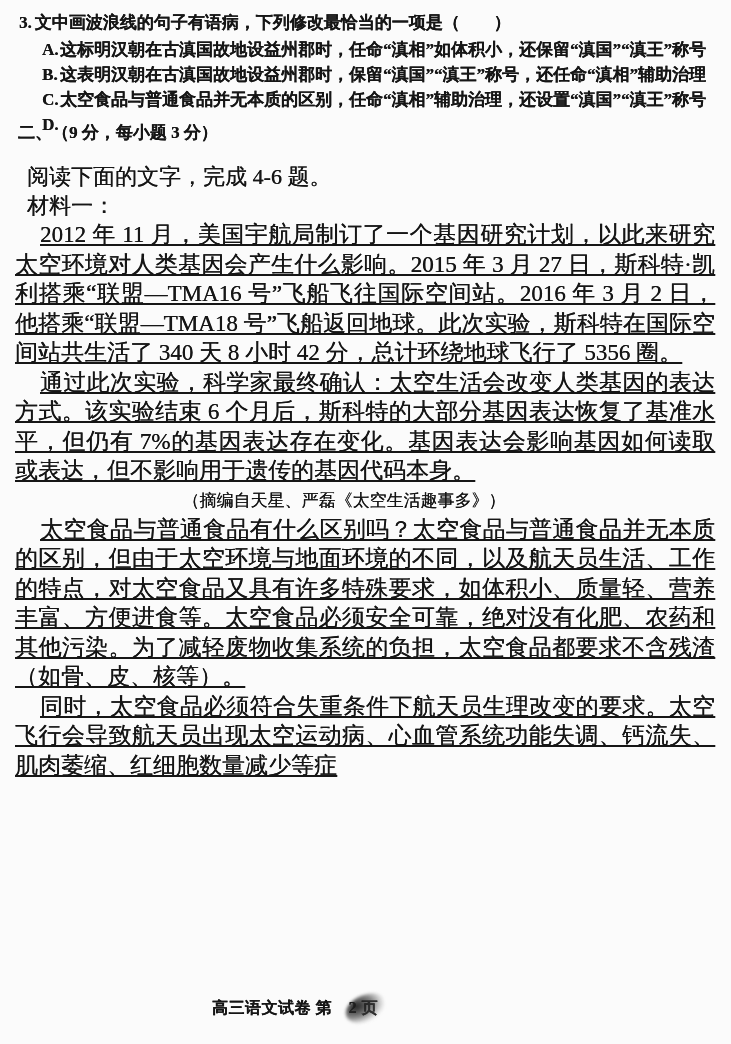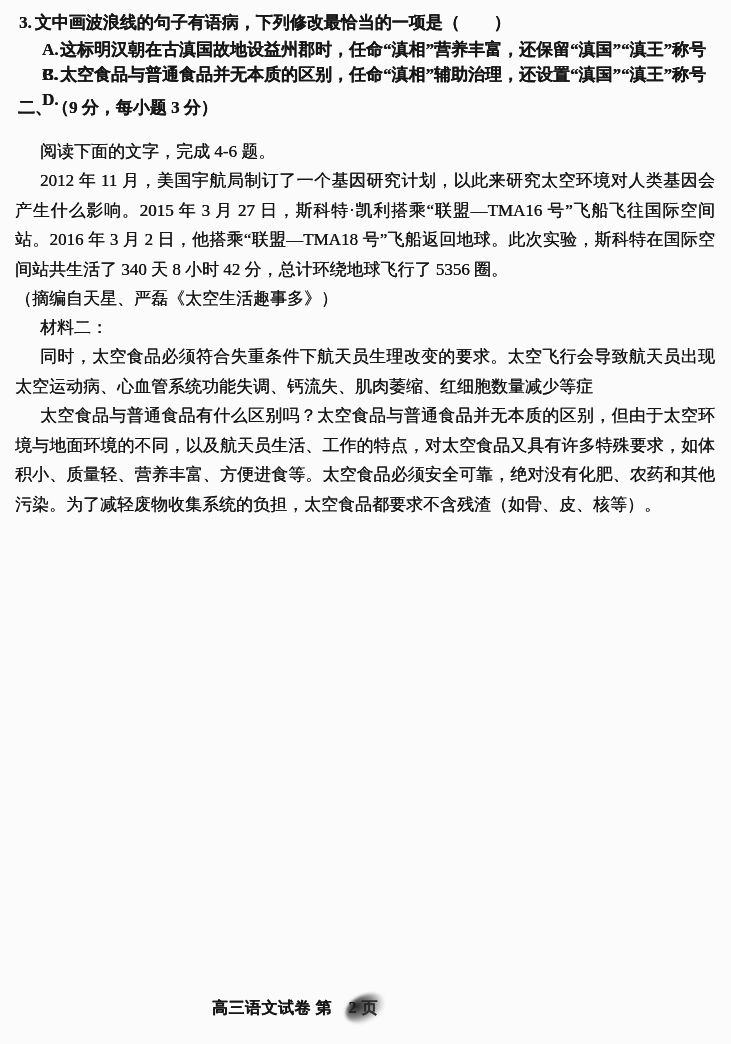--- a/index.html
+++ b/index.html
@@ -22,31 +22,31 @@
   .q-num { margin-right: 3px; }
   .options { margin-top: 2px; }
   .option { position: relative; padding-left: 45px; text-align: justify; }
   .opt-label { position: absolute; left: 27px; top: 0; }
   
   .sec-head {
     font-weight: 700; font-size: 17px; line-height: 25px;
     margin-left: 3px; margin-top: 8px;
   }
   .instruction, .mat-title {
-    font-size: 17px; line-height: 29px;
-    margin-left: 25px;
+    font-size: 22px; line-height: 29px;
+    margin-left: 12px;
   }
   .instruction { margin-top: 17px; }
   .body-p {
-    font-size: 17px; line-height: 29.5px;
-    text-align: justify; text-indent: 25px;
+    font-size: 23px; line-height: 29.5px;
+    text-align: justify; text-indent: 25px; text-decoration: underline;
   }
   .attribution {
     font-size: 17px; line-height: 29px;
-    text-align: left; padding-right: 42px;
+    text-align: center; padding-right: 42px;
   }
   
   .footer {
     position: absolute; left: 212px; top: 998px;
     font-size: 16px; line-height: 20px; font-weight: 700;
     letter-spacing: 0.5px;
     text-shadow: 0.3px 0 0 currentColor;
   }
   .smudge {
     position: absolute; left: 345px; top: 995px;
@@ -66,44 +66,46 @@
 
 <div class="page">
 
   <div class="question">
     <div class="q-stem-row">
       <span class="q-num">3.</span><span>文中画波浪线的句子有语病，下列修改最恰当的一项是（　　）</span>
     </div>
     <div class="options">
       <div class="option">
         <span class="opt-label">A.</span>
-        <span>这标明汉朝在古滇国故地设益州郡时，任命“滇相”营养丰富，还保留“滇国”“滇王”称号</span>
+        <span>这标明汉朝在古滇国故地设益州郡时，任命“滇相”如体积小，还保留“滇国”“滇王”称号</span>
       </div>
       <div class="option">
         <span class="opt-label">B.</span>
+        <span>这表明汉朝在古滇国故地设益州郡时，保留“滇国”“滇王”称号，还任命“滇相”辅助治理</span>
       </div>
       <div class="option">
         <span class="opt-label">C.</span>
         <span>太空食品与普通食品并无本质的区别，任命“滇相”辅助治理，还设置“滇国”“滇王”称号</span>
       </div>
       <div class="option">
         <span class="opt-label">D.</span>
       </div>
     </div>
   </div>
 
   <div class="sec-head">二、（9 分，每小题 3 分）</div>
 
   <div class="instruction">阅读下面的文字，完成 4-6 题。</div>
 
+  <div class="mat-title">材料一：</div>
   <p class="body-p">2012 年 11 月，美国宇航局制订了一个基因研究计划，以此来研究太空环境对人类基因会产生什么影响。2015 年 3 月 27 日，斯科特·凯利搭乘“联盟—TMA16 号”飞船飞往国际空间站。2016 年 3 月 2 日，他搭乘“联盟—TMA18 号”飞船返回地球。此次实验，斯科特在国际空间站共生活了 340 天 8 小时 42 分，总计环绕地球飞行了 5356 圈。</p>
+  <p class="body-p">通过此次实验，科学家最终确认：太空生活会改变人类基因的表达方式。该实验结束 6 个月后，斯科特的大部分基因表达恢复了基准水平，但仍有 7%的基因表达存在变化。基因表达会影响基因如何读取或表达，但不影响用于遗传的基因代码本身。</p>
   <div class="attribution">（摘编自天星、严磊《太空生活趣事多》）</div>
 
-  <div class="mat-title">材料二：</div>
+  <p class="body-p">太空食品与普通食品有什么区别吗？太空食品与普通食品并无本质的区别，但由于太空环境与地面环境的不同，以及航天员生活、工作的特点，对太空食品又具有许多特殊要求，如体积小、质量轻、营养丰富、方便进食等。太空食品必须安全可靠，绝对没有化肥、农药和其他污染。为了减轻废物收集系统的负担，太空食品都要求不含残渣（如骨、皮、核等）。</p>
   <p class="body-p">同时，太空食品必须符合失重条件下航天员生理改变的要求。太空飞行会导致航天员出现太空运动病、心血管系统功能失调、钙流失、肌肉萎缩、红细胞数量减少等症</p>
-  <p class="body-p">太空食品与普通食品有什么区别吗？太空食品与普通食品并无本质的区别，但由于太空环境与地面环境的不同，以及航天员生活、工作的特点，对太空食品又具有许多特殊要求，如体积小、质量轻、营养丰富、方便进食等。太空食品必须安全可靠，绝对没有化肥、农药和其他污染。为了减轻废物收集系统的负担，太空食品都要求不含残渣（如骨、皮、核等）。</p>
 
   <div class="footer">
     <span>高三语文试卷 第　2 页</span>
   </div>
   <div class="smudge"></div>
 
 </div>
 
 </body></html>

